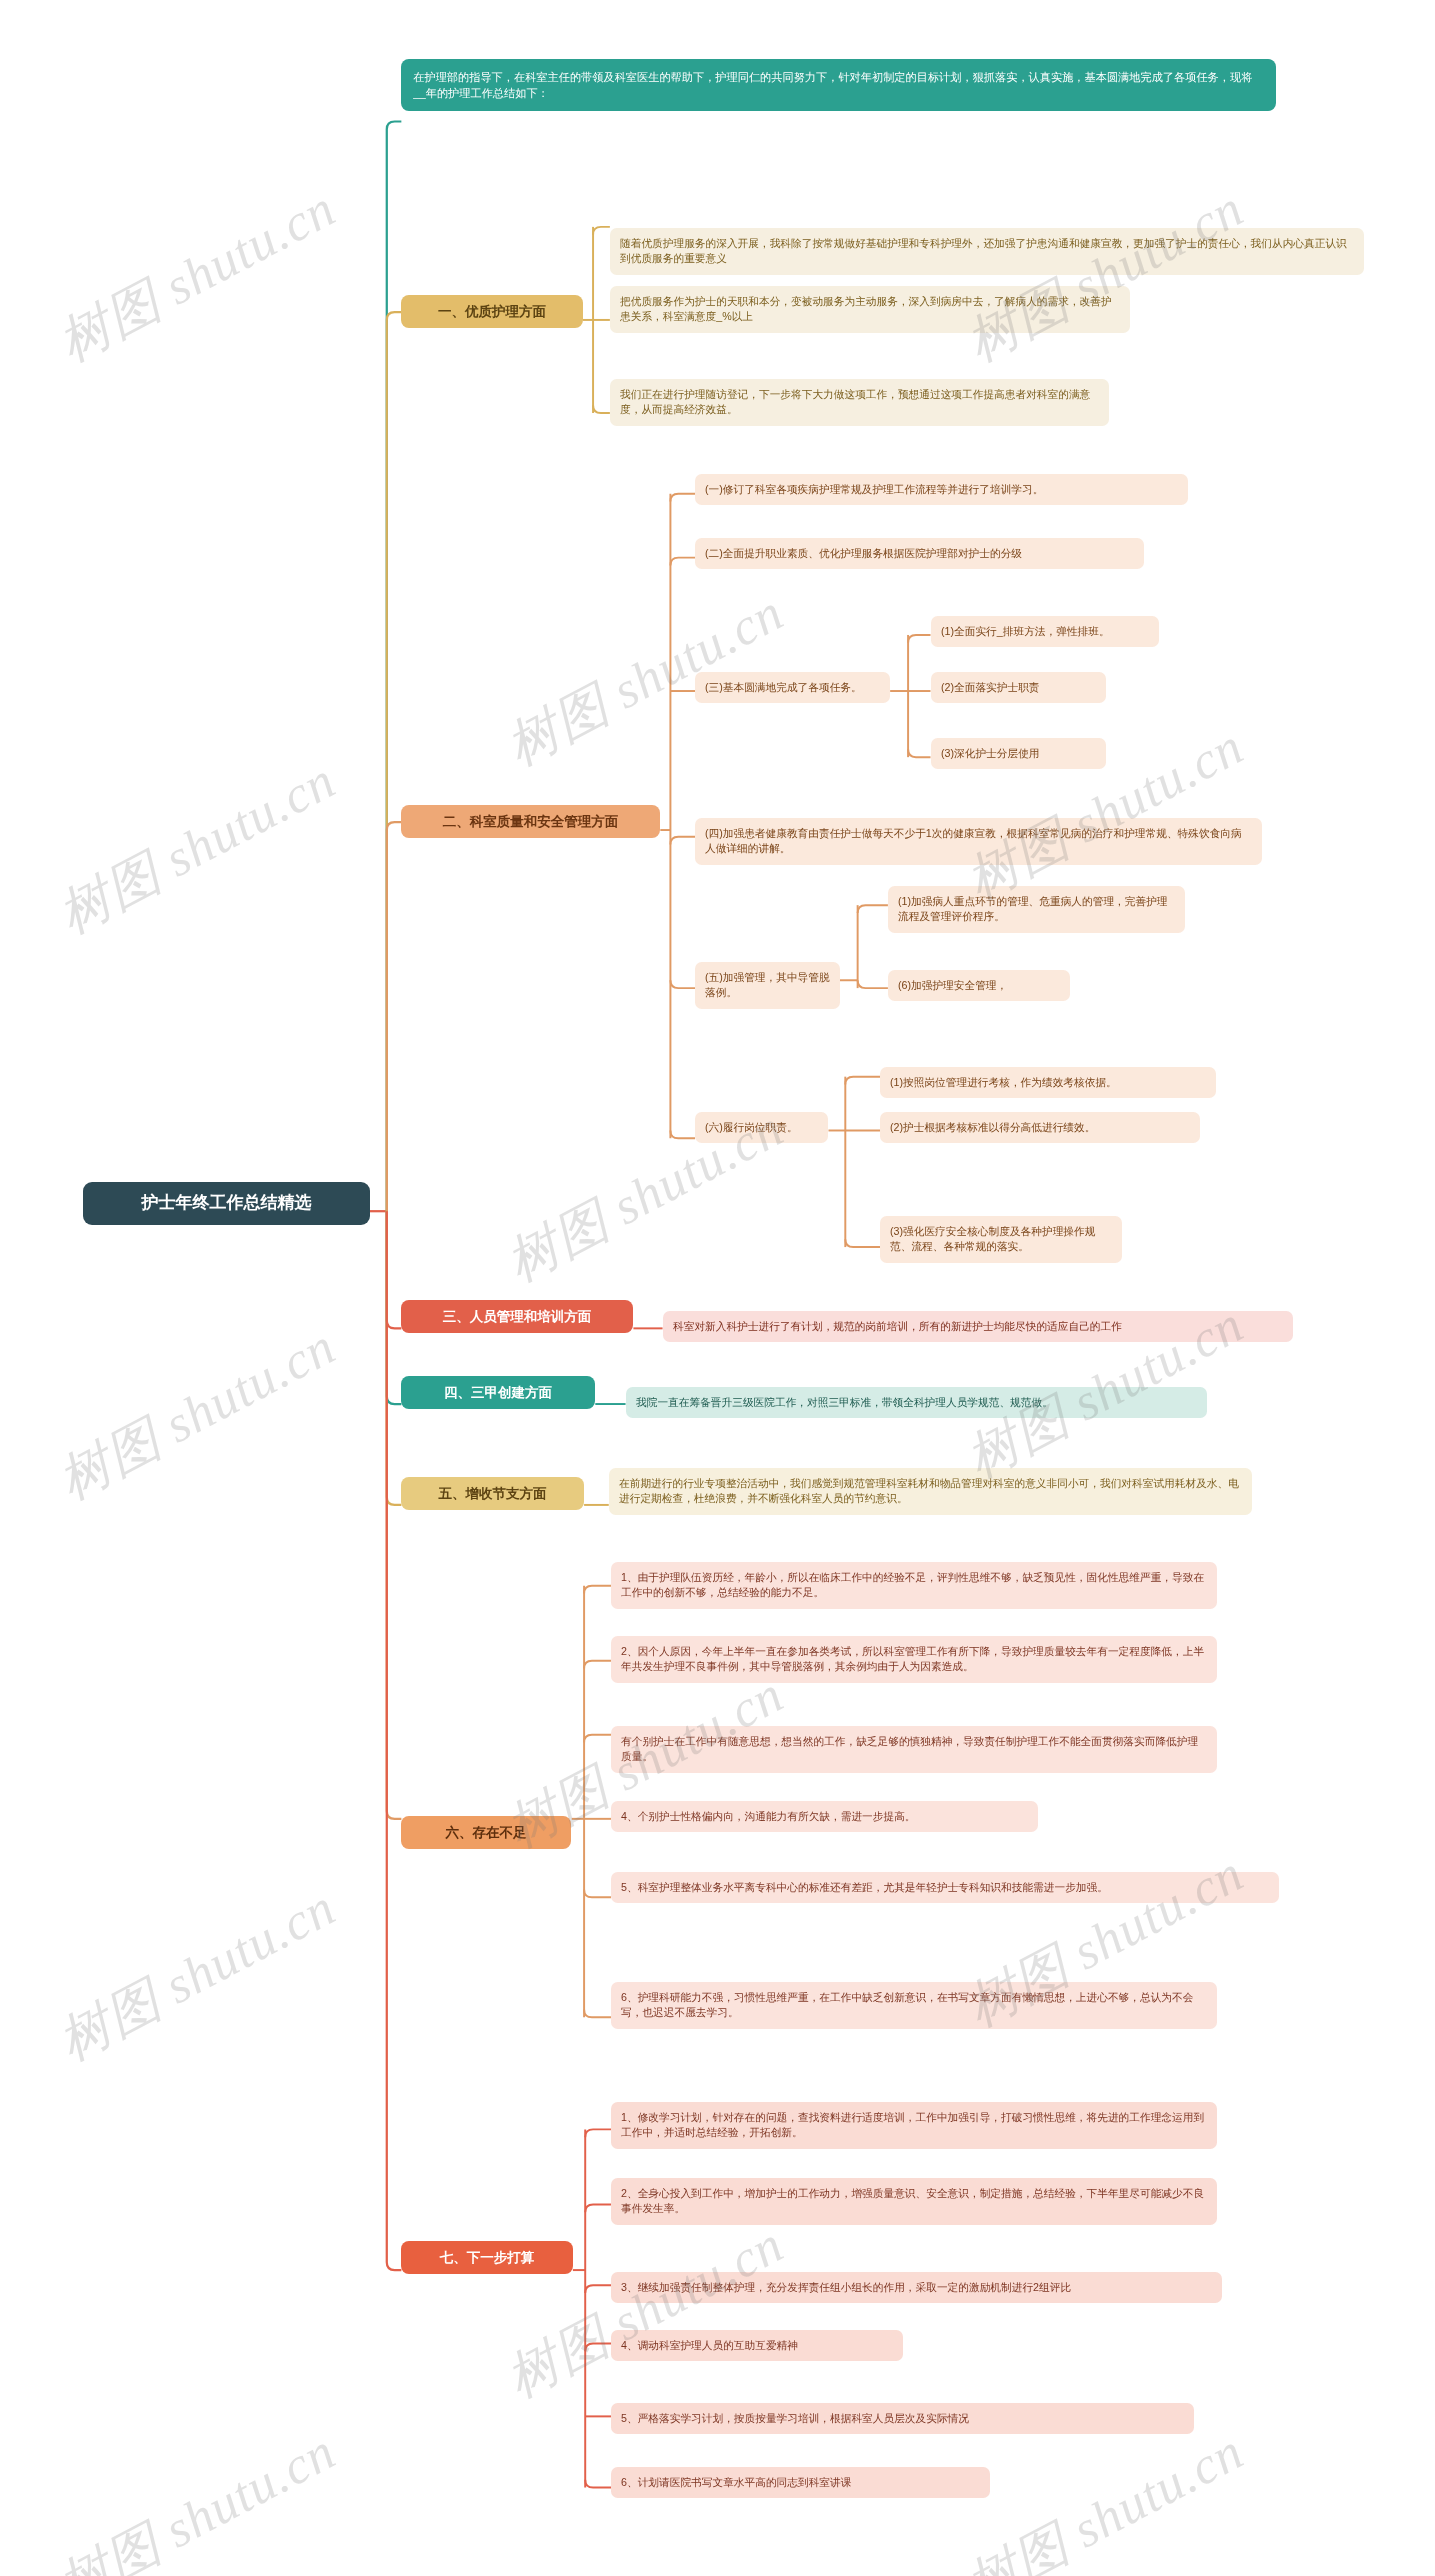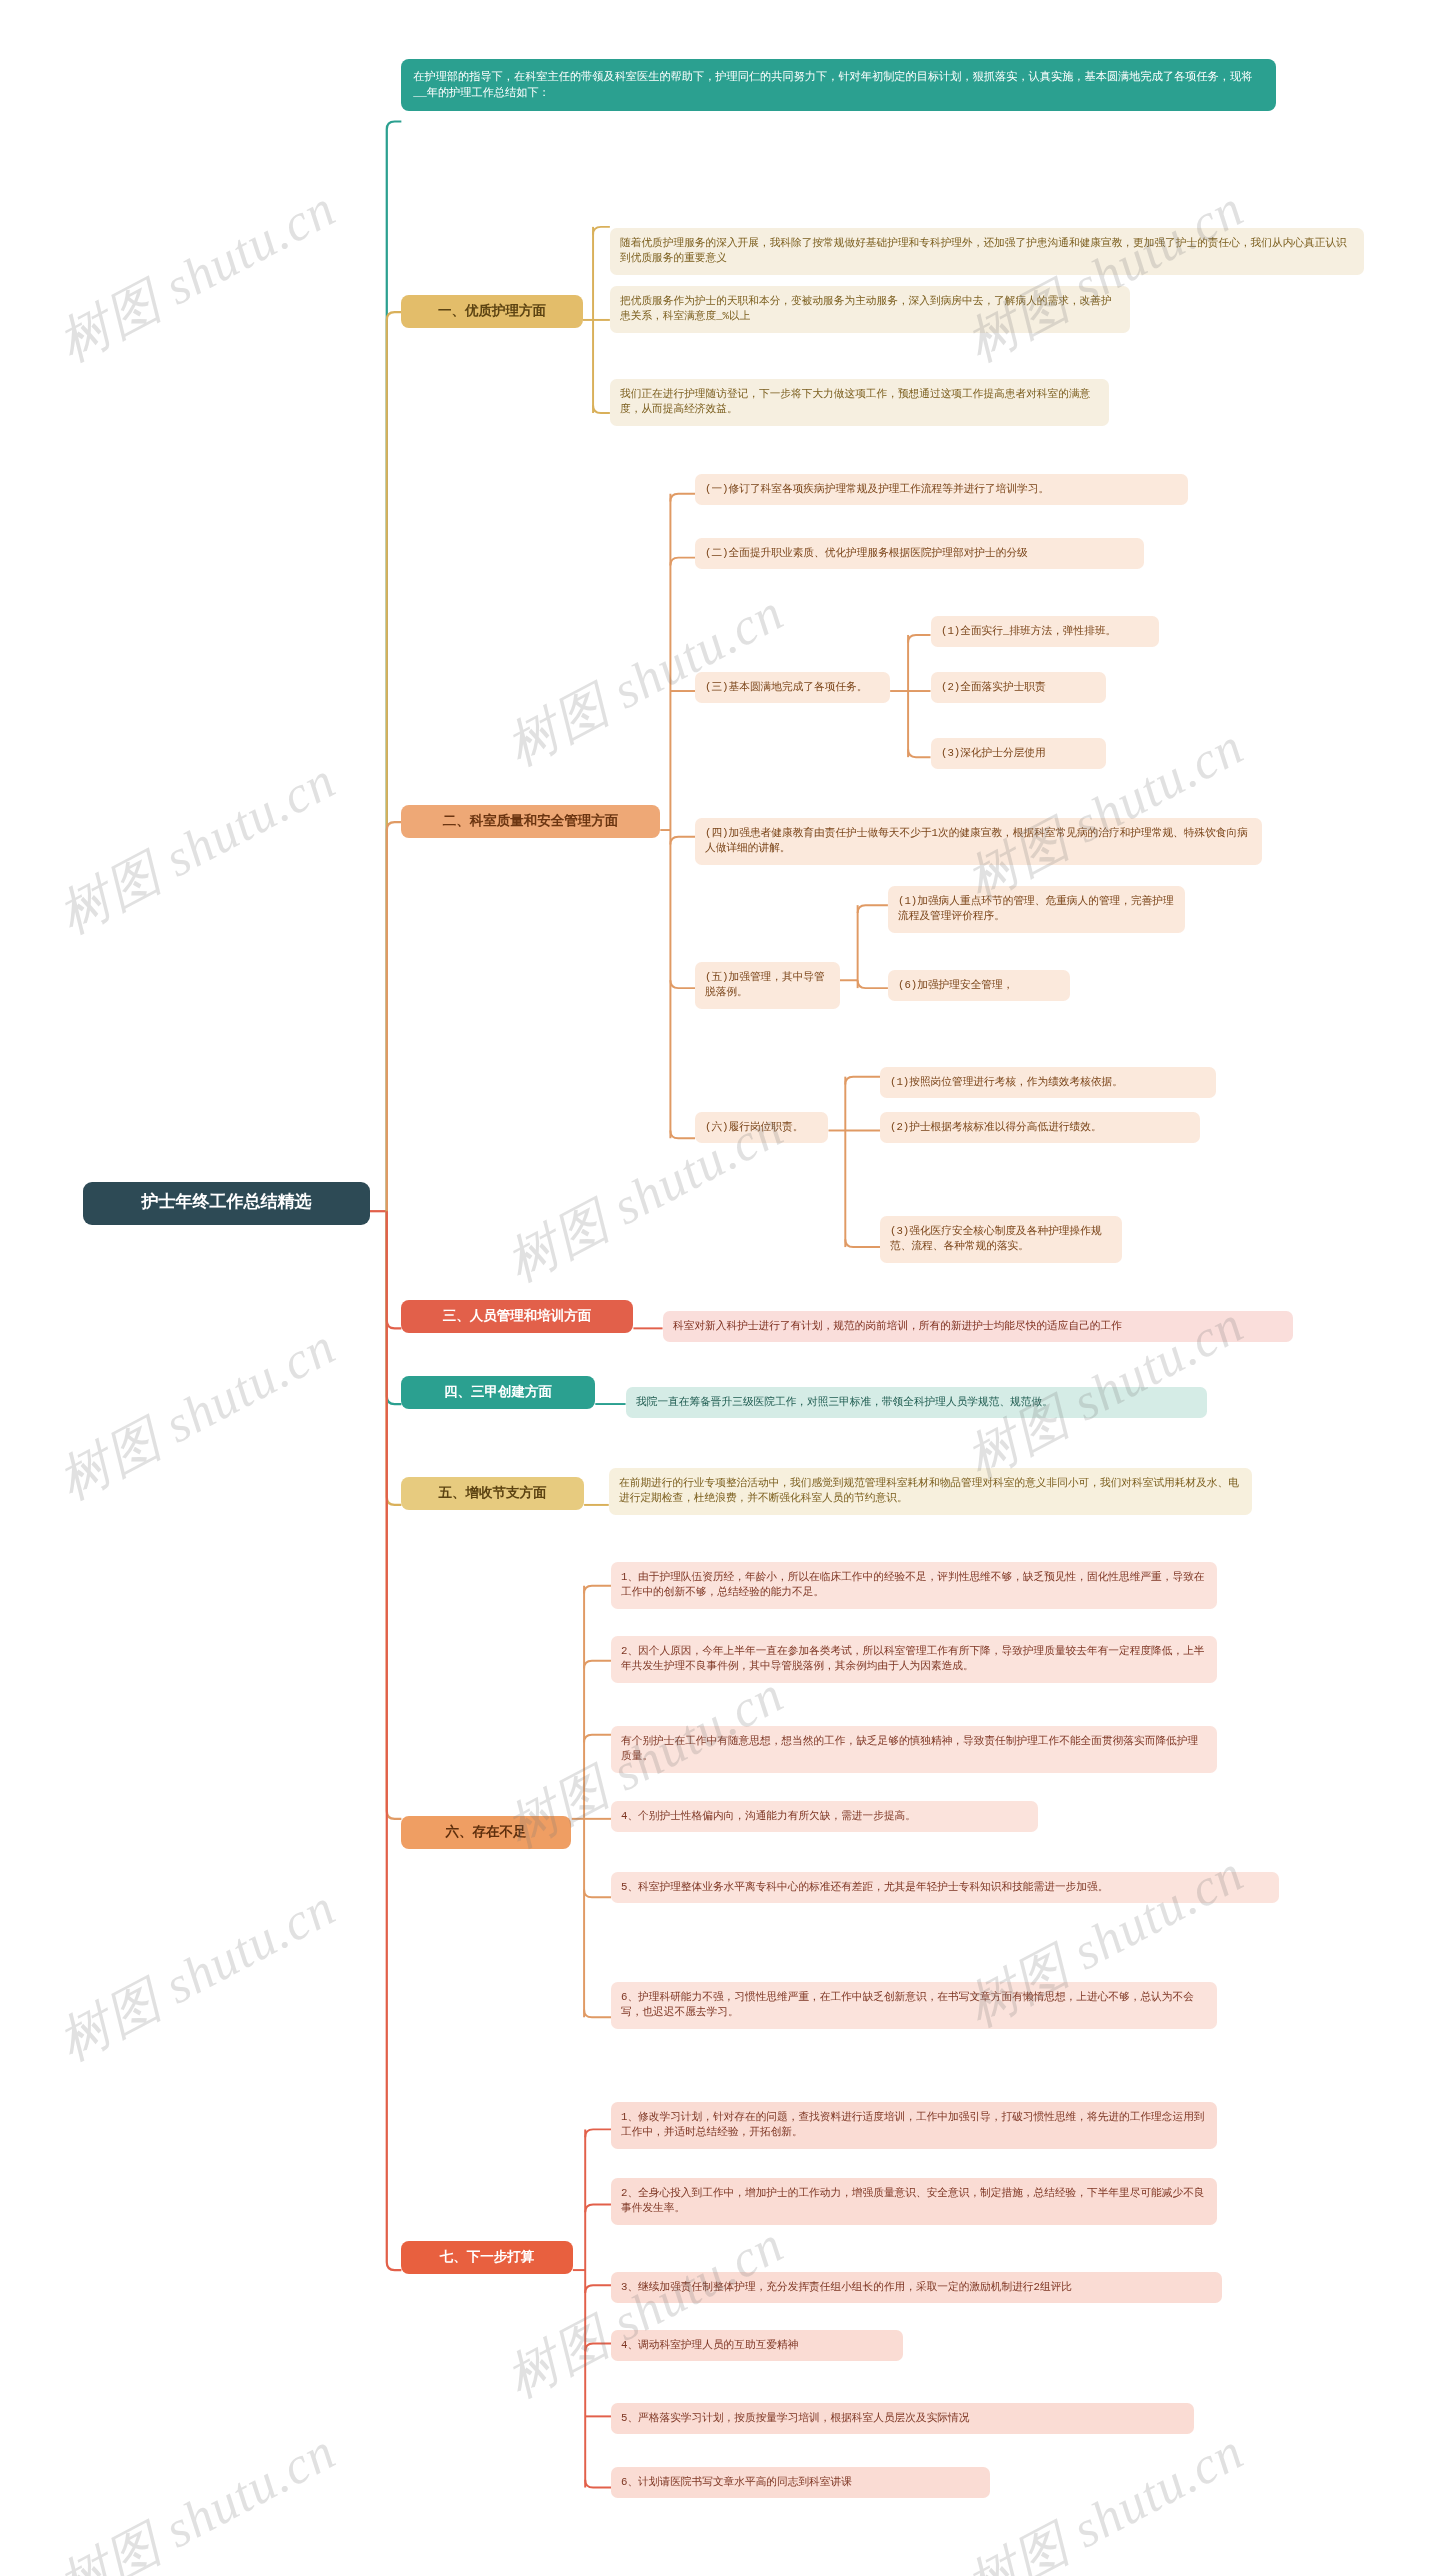--- a/index.html
+++ b/index.html
@@ -39,21 +39,20 @@
     z-index: 1;
   }
   
   .node {
     position: absolute;
     box-sizing: border-box;
     z-index: 3;
     display: flex;
     border-radius: 7.9px;
     line-height: 1.45;
-    font-family: Liberation Mono, monospace;
   }
   .node > span { display: block; width: 100%; }
 
   
   .n-root {
     background: #2d4a55;
     color: #ffffff;
     font-size: 17px;
     font-weight: 600;
     padding: 9px 12.3px;

